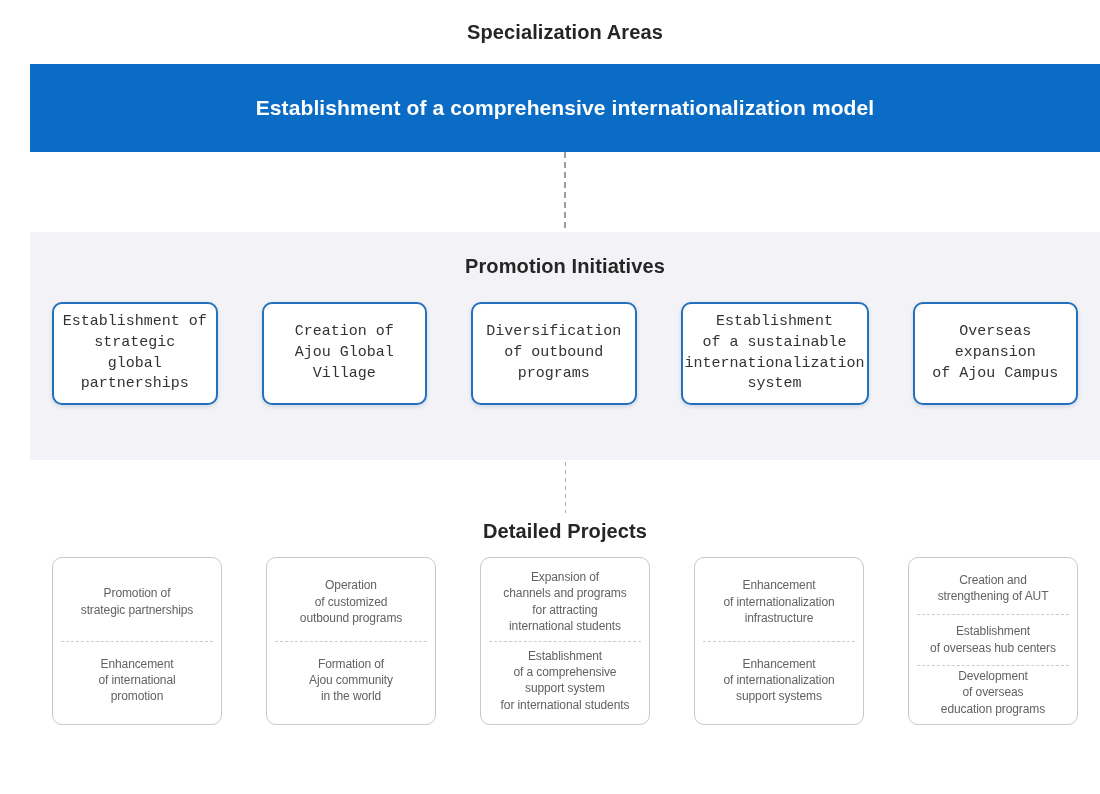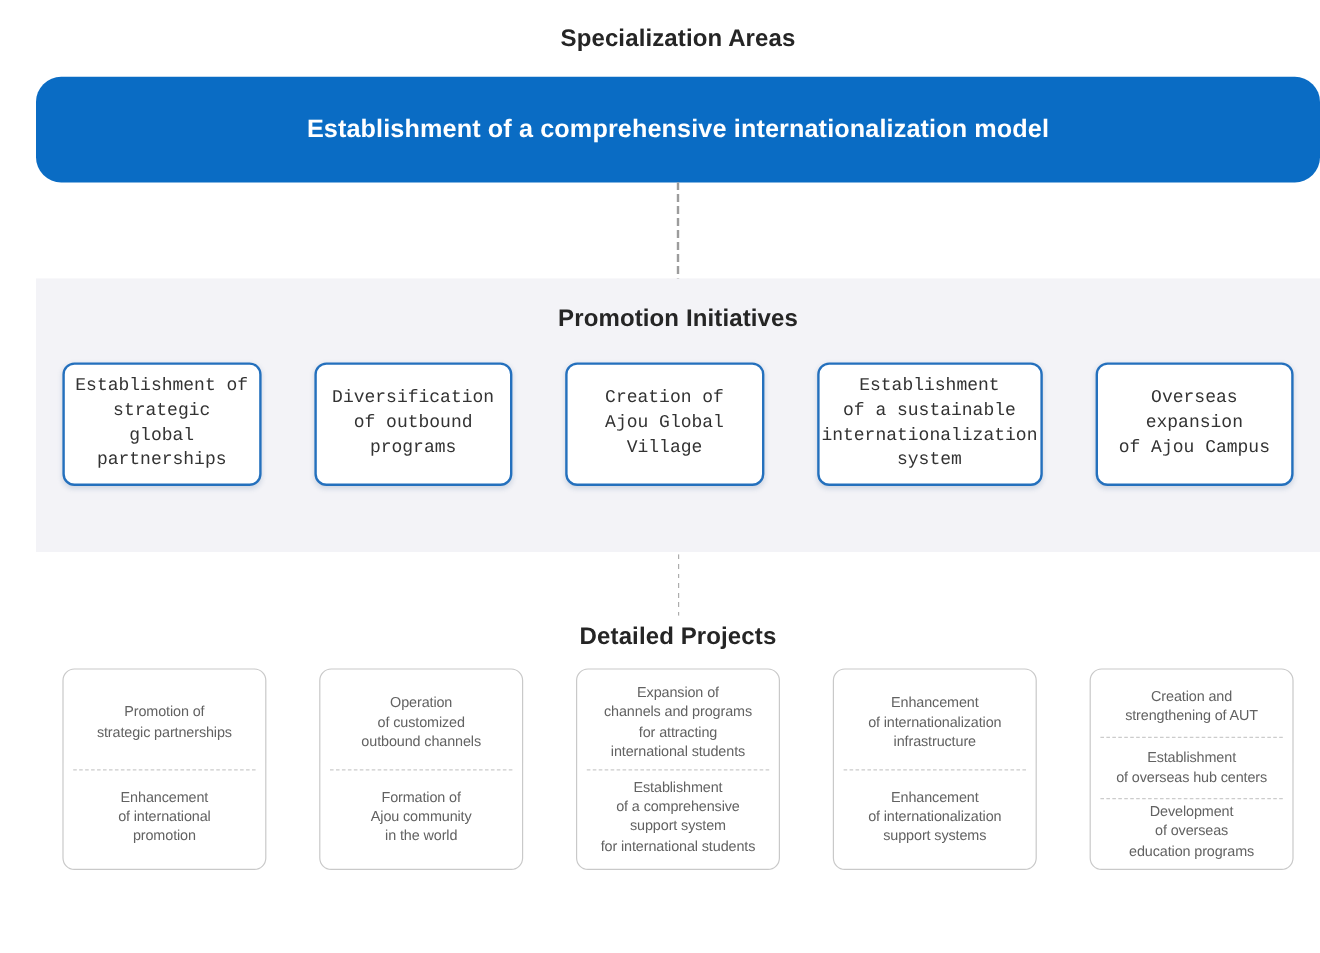--- a/index.html
+++ b/index.html
@@ -36,21 +36,21 @@
   
   .top-band{
     height:64px;
     display:flex;align-items:center;justify-content:center;
   }
 
   
   .banner{
     height:88px;
     background:var(--banner-bg);
-    display:flex;align-items:center;justify-content:center;border-radius:21px;
+    display:flex;align-items:center;justify-content:center;
   }
   .banner-text{
     color:#ffffff;
     font-size:21px;
     font-weight:600;
     letter-spacing:0.1px;
   }
 
   
   .connector{display:flex;justify-content:center;}
@@ -145,25 +145,25 @@
   <div class="connector c1">
     <div class="dash-line"></div>
   </div>
 
   <div class="strategic-section">
     <h2 class="sec-title">Promotion Initiatives</h2>
     <div class="row strategic-row">
       <div class="s-box">Establishment of
 strategic
 global partnerships</div>
+      <div class="s-box">Creation of
+Ajou Global Village</div>
       <div class="s-box">Diversification
 of outbound
 programs</div>
-      <div class="s-box">Creation of
-Ajou Global Village</div>
       <div class="s-box">Establishment
 of a sustainable
 internationalization
 system</div>
       <div class="s-box">Overseas expansion
 of Ajou Campus</div>
     </div>
   </div>
 
   <div class="connector c2">
@@ -178,21 +178,21 @@
       <div class="d-item">Promotion of
 strategic partnerships</div>
       <div class="d-item">Enhancement
 of international
 promotion</div>
     </div>
 
     <div class="d-box">
       <div class="d-item">Operation
 of customized
-outbound channels</div>
+outbound programs</div>
       <div class="d-item">Formation of
 Ajou community
 in the world</div>
     </div>
 
     <div class="d-box">
       <div class="d-item">Expansion of
 channels and programs
 for attracting
 international students</div>

